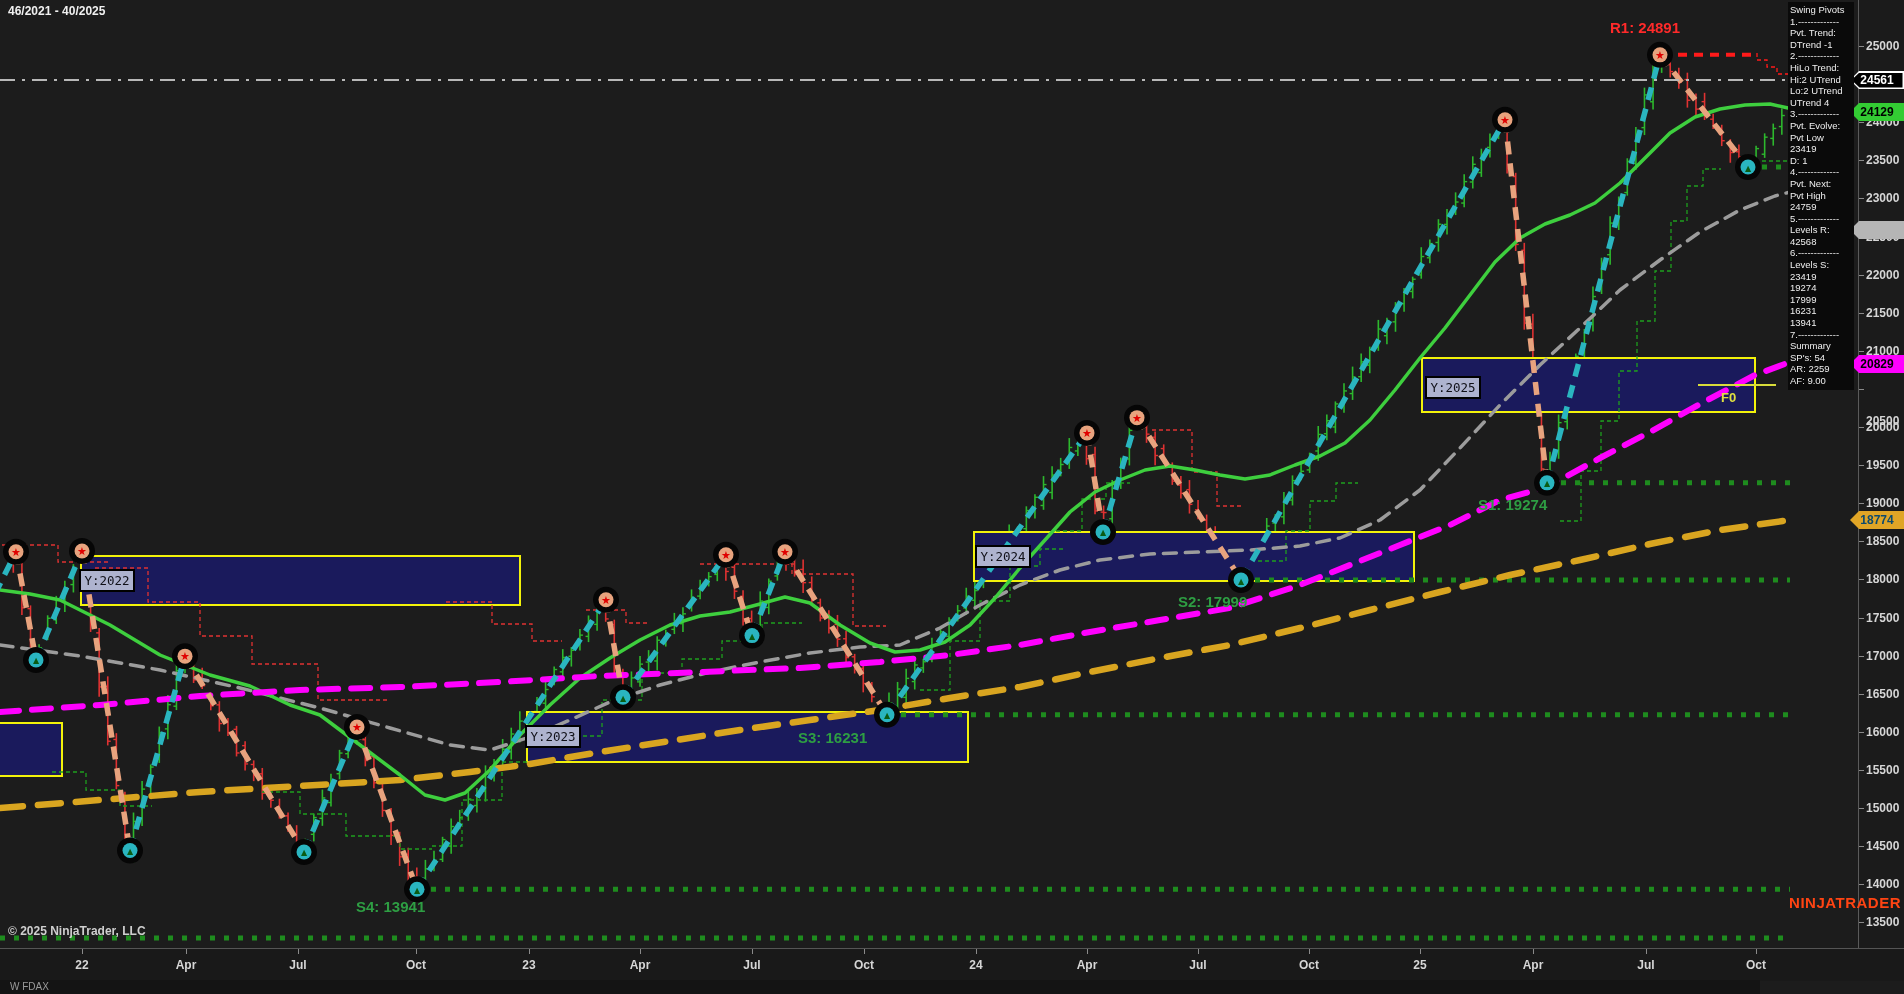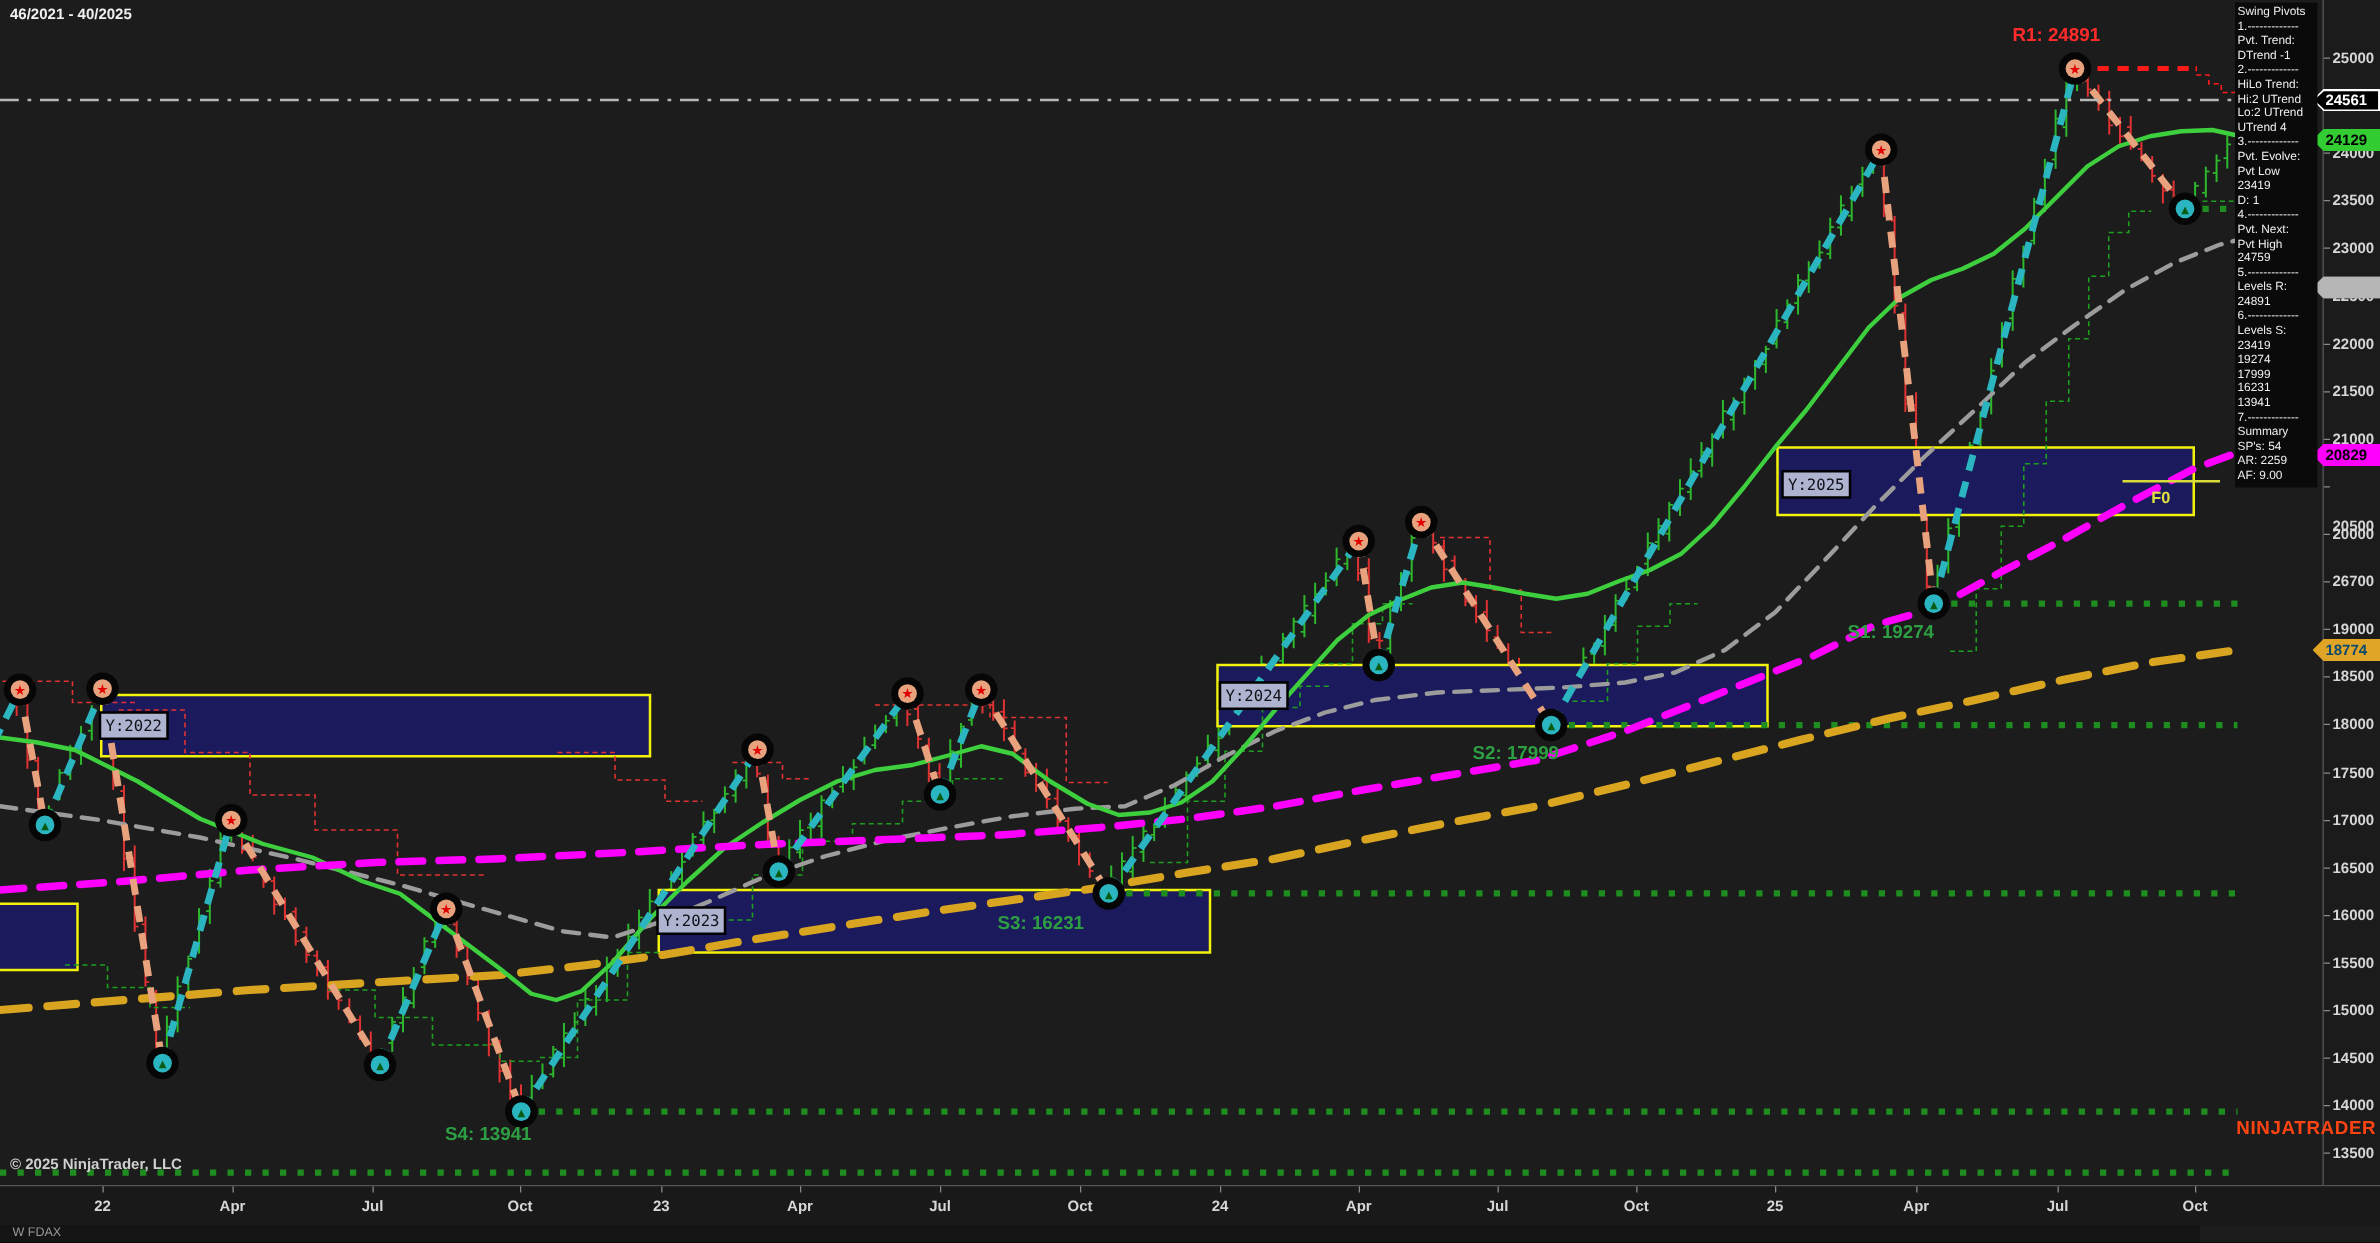--- a/index.html
+++ b/index.html
@@ -875,21 +875,21 @@
       <div>Pvt. Evolve:</div>
       <div>Pvt Low</div>
       <div>23419</div>
       <div>D: 1</div>
       <div>4.-------------</div>
       <div>Pvt. Next:</div>
       <div>Pvt High</div>
       <div>24759</div>
       <div>5.-------------</div>
       <div>Levels R:</div>
-      <div>24891</div>
+      <div>42568</div>
       <div>6.-------------</div>
       <div>Levels S:</div>
       <div>23419</div>
       <div>19274</div>
       <div>17999</div>
       <div>16231</div>
       <div>13941</div>
       <div>7.-------------</div>
       <div>Summary</div>
       <div>SP's: 54</div>
@@ -914,21 +914,21 @@
       <div class="ylab" style="top: 268px;">22000</div>
       <div class="ytick" style="top: 313px;"></div>
       <div class="ylab" style="top: 306px;">21500</div>
       <div class="ytick" style="top: 351px;"></div>
       <div class="ylab" style="top: 344px;">21000</div>
       <div class="ytick" style="top: 389px;"></div>
       <div class="ylab" style="top: 382px; margin-top: 32px;">20500</div>
       <div class="ytick" style="top: 427px;"></div>
       <div class="ylab" style="top: 420px;">20000</div>
       <div class="ytick" style="top: 465px;"></div>
-      <div class="ylab" style="top: 458px;">26700</div>
+      <div class="ylab" style="top: 458px;">19500</div>
       <div class="ytick" style="top: 503px;"></div>
       <div class="ylab" style="top: 496px;">19000</div>
       <div class="ytick" style="top: 541px;"></div>
       <div class="ylab" style="top: 534px;">18500</div>
       <div class="ytick" style="top: 579px;"></div>
       <div class="ylab" style="top: 572px;">18000</div>
       <div class="ytick" style="top: 618px;"></div>
       <div class="ylab" style="top: 611px;">17500</div>
       <div class="ytick" style="top: 656px;"></div>
       <div class="ylab" style="top: 649px;">17000</div>

